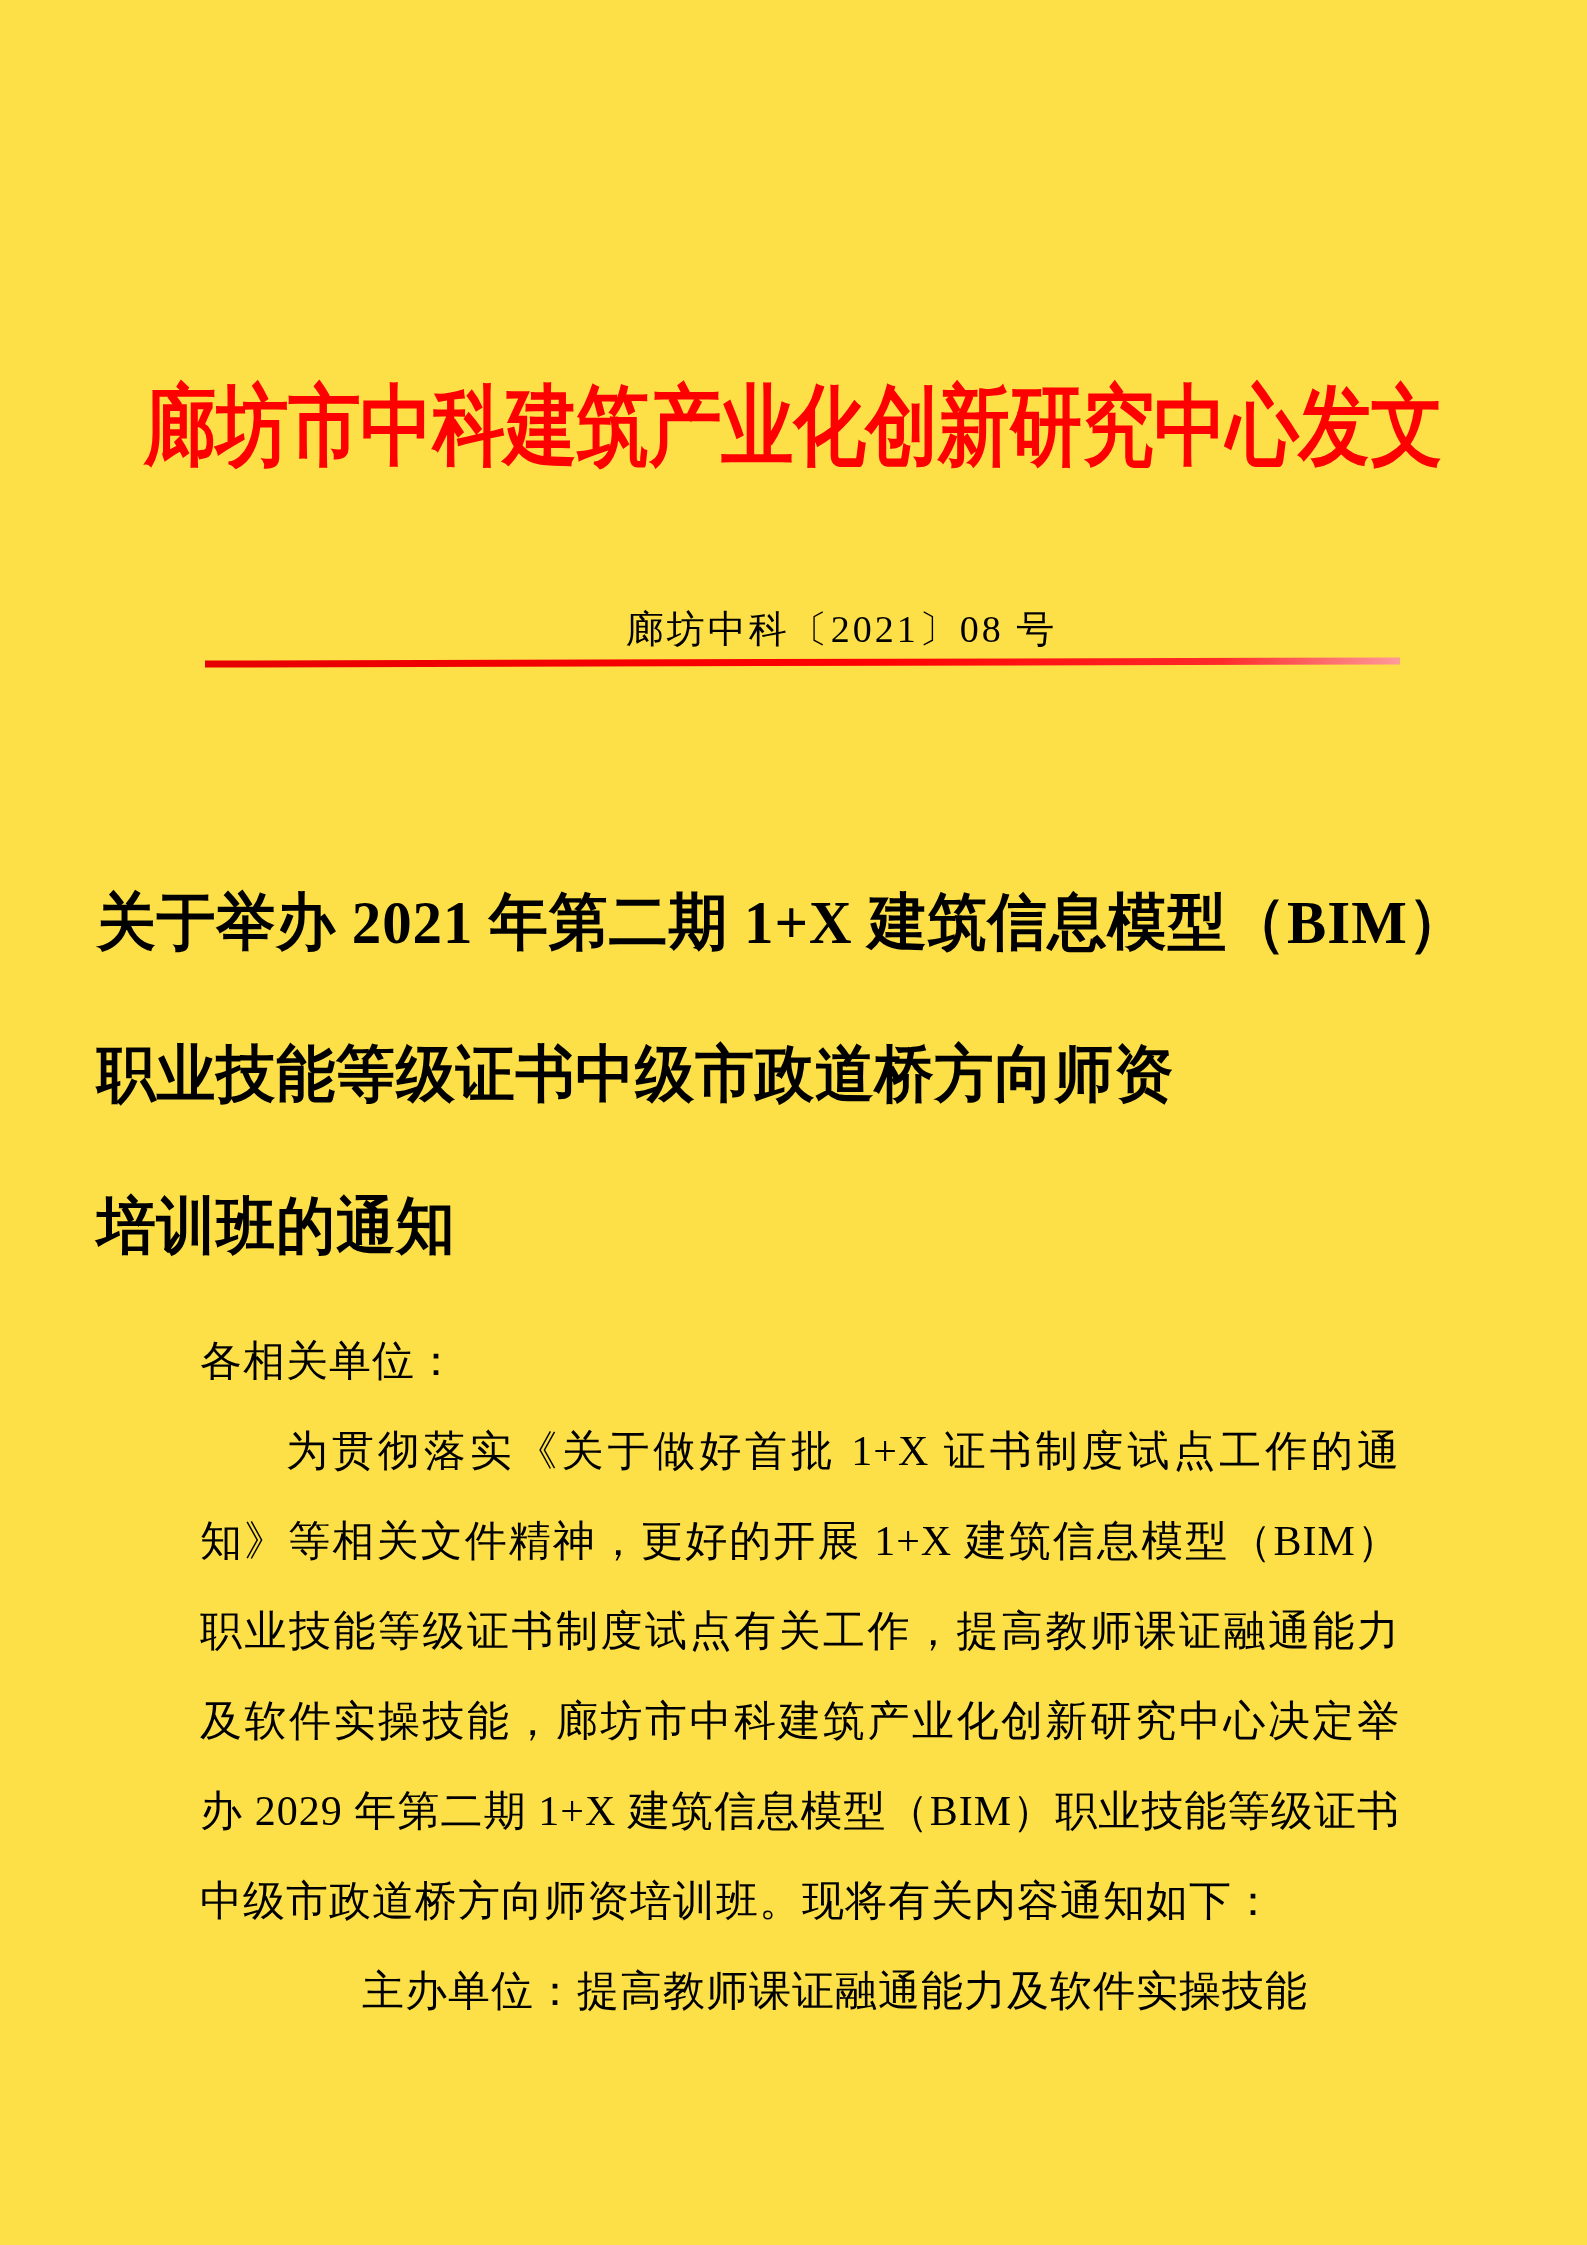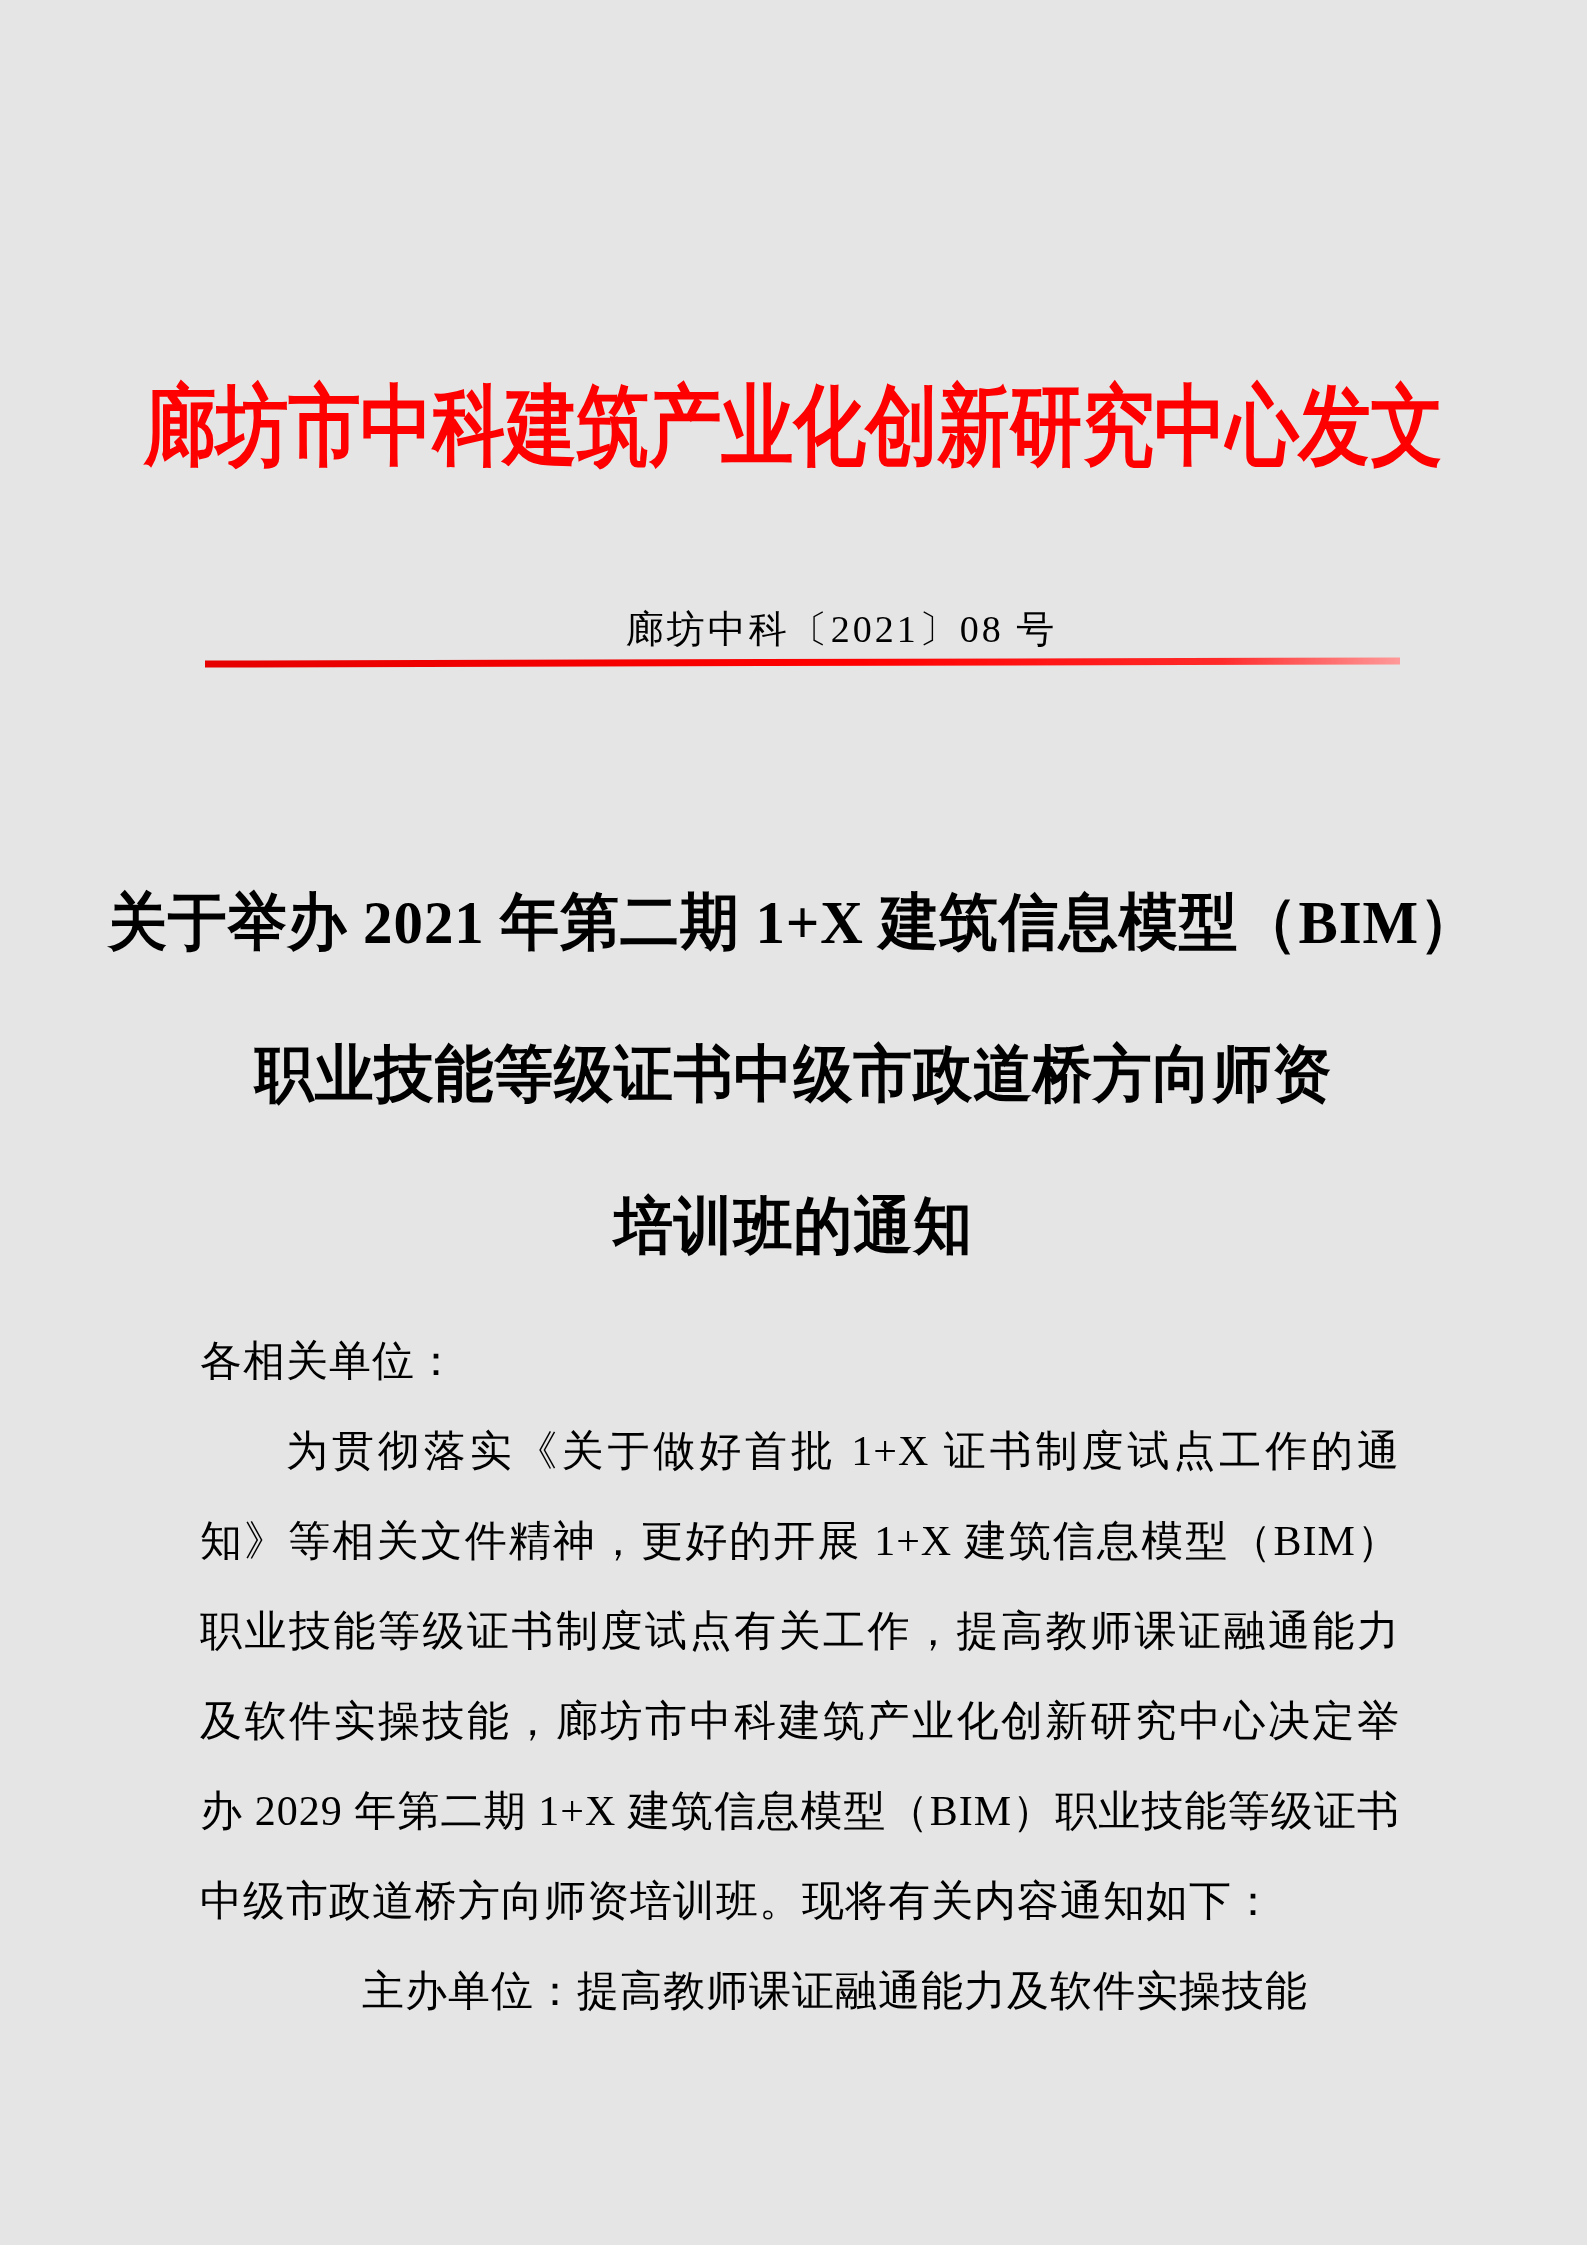--- a/index.html
+++ b/index.html
@@ -4,21 +4,21 @@
 <style>
   html, body {
     margin: 0;
     padding: 0;
     background: #ffffff;
   }
   .page {
     position: relative;
     width: 1587px;
     height: 2245px;
-    background: #e5e5e5;
+    background: #fde047;
     overflow: hidden;
     font-family: "Liberation Serif", "DejaVu Serif", serif;
     color: #000000;
   }
 
   
   .org-title {
     position: absolute;
     top: 372px;
     left: 0;
@@ -59,21 +59,20 @@
     background: linear-gradient(90deg, #e60000 0%, #ff0000 55%, #ff2a2a 85%, #ff9a9a 100%);
     transform: rotate(-0.15deg);
   }
 
   
   .title-block {
     position: absolute;
     top: 846px;
     left: 60px;
     right: 60px;
-    text-align: center;
     font-weight: bold;
     font-size: 62px;
   }
   .title-line {
     display: block;
     line-height: 152px;
     white-space: nowrap;
     transform: scaleX(0.95);
     transform-origin: 50% 50%;
     letter-spacing: 1px;

